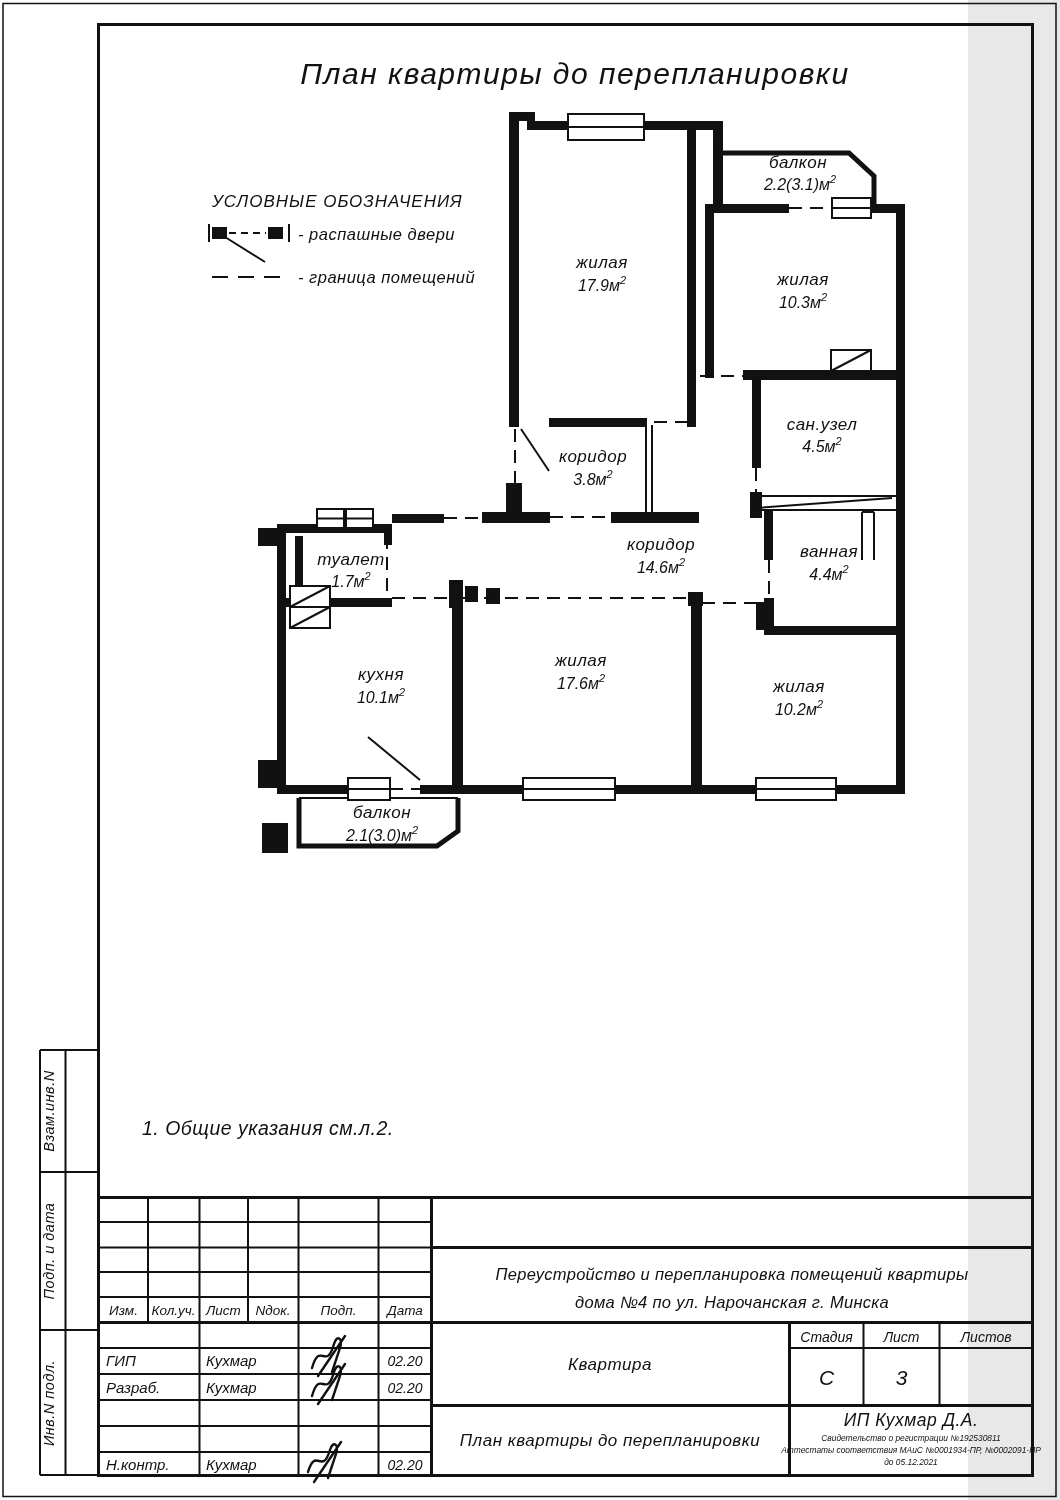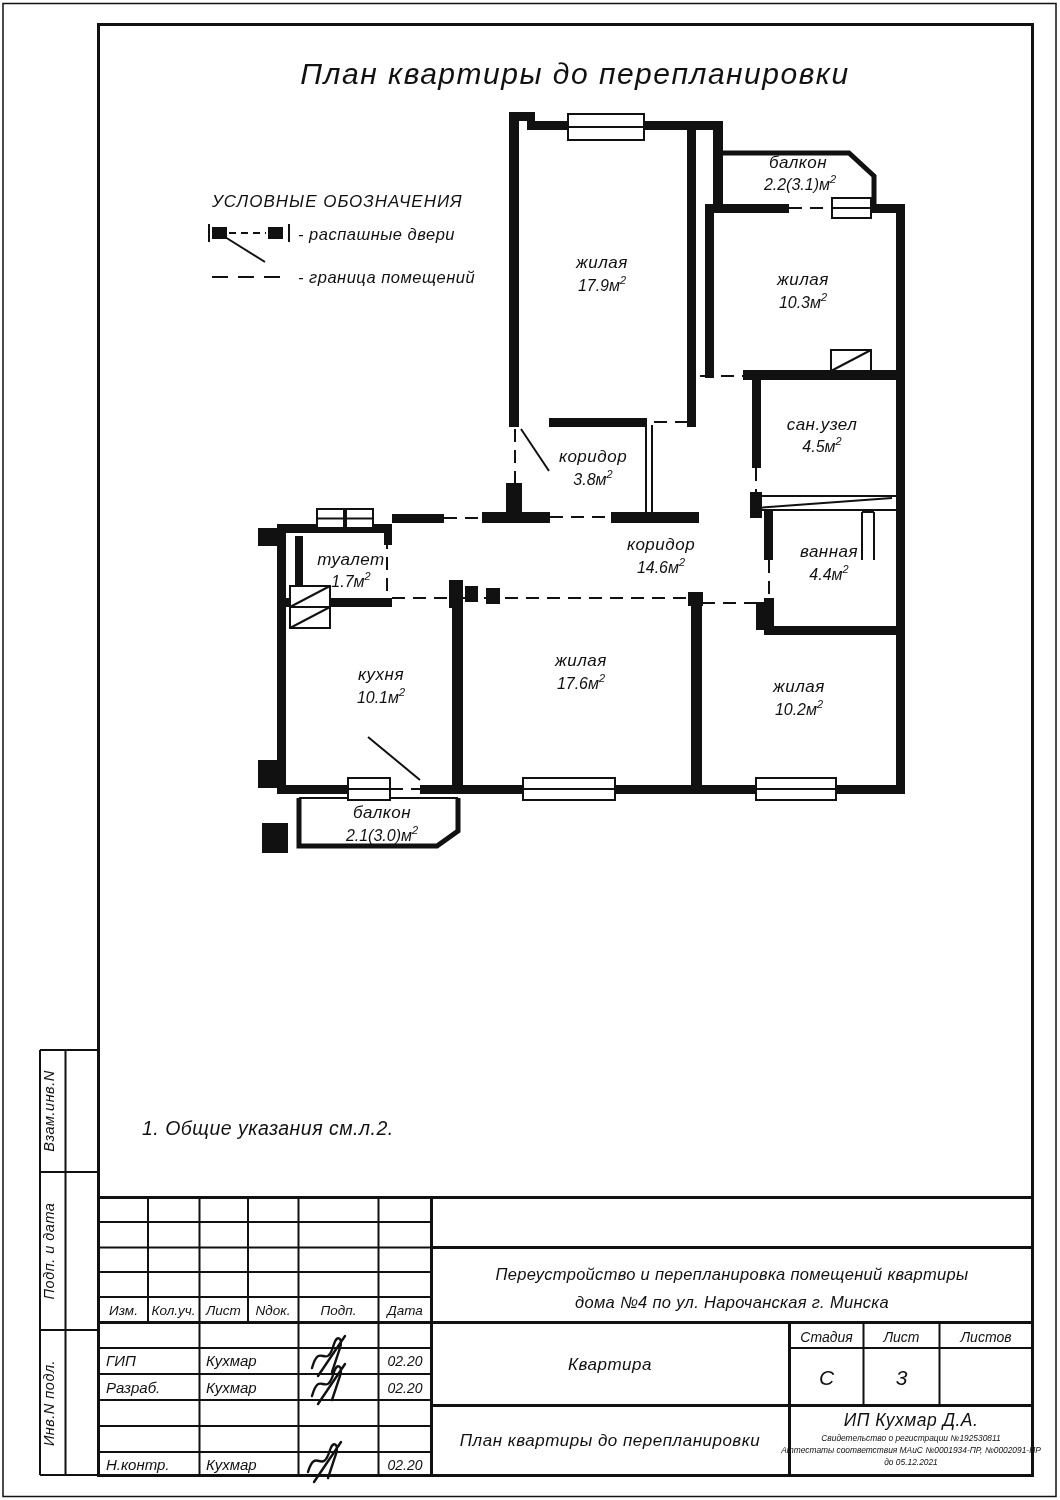--- a/index.html
+++ b/index.html
@@ -1,17 +1,17 @@
 <!DOCTYPE html>
 <html><head>
 <meta charset="utf-8">
 <style>
   html,body { margin:0; padding:0; background:#e8e8e8; }
   .sheet-wrap {
-    position:relative; width:1060px; height:1500px; background:#ffffff;
+    position:relative; width:968px; height:1500px; background:#ffffff;
     font-family:"Liberation Sans", sans-serif;
   }
   svg { display:block; }
   text {
     font-family:"Liberation Sans", sans-serif;
     font-style:italic;
     fill:#111;
   }
   .t-title   { font-size:30px; letter-spacing:1.5px; }
   .t-legend-h{ font-size:17px; letter-spacing:1px; }

